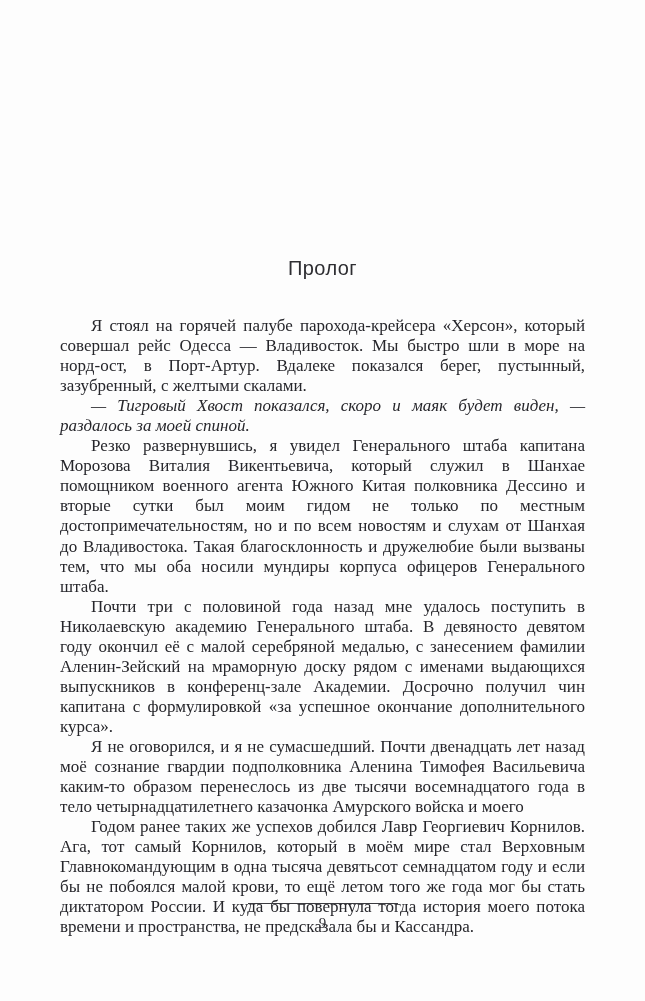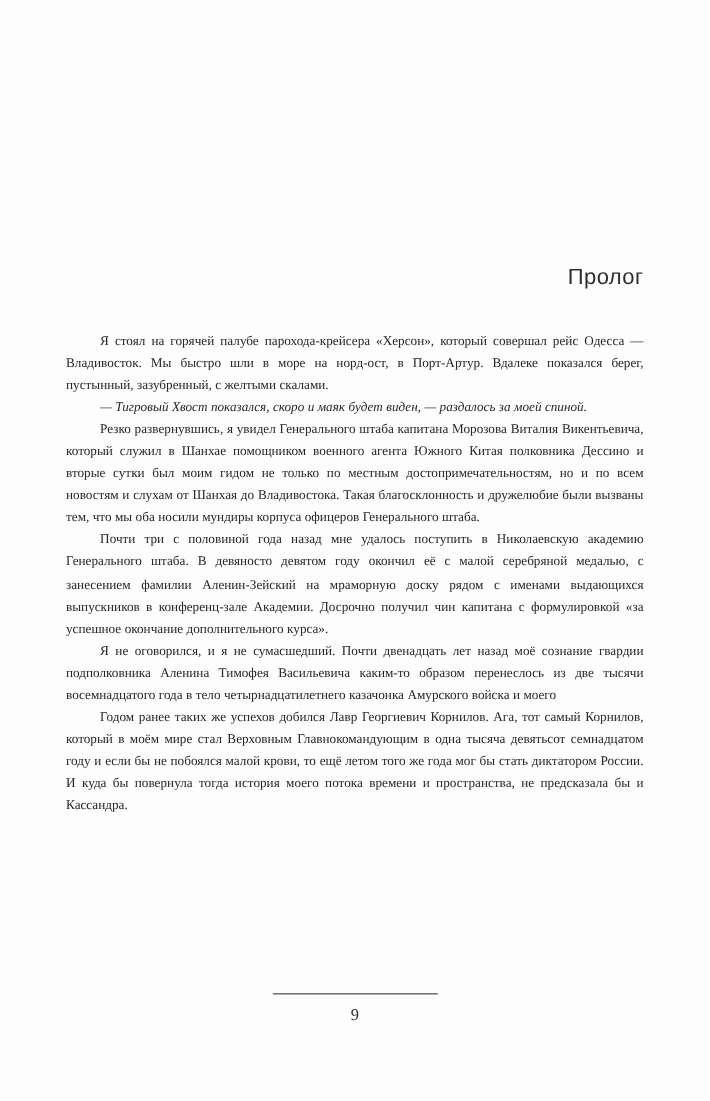--- a/index.html
+++ b/index.html
@@ -29,29 +29,29 @@
     left: 60px;
     top: 240px;
     width: 525px;
   }
 
   .chapter-title {
     font-family: "Liberation Sans", "DejaVu Sans", sans-serif;
     font-size: 20px;
     font-weight: 400;
     color: #2e2e32;
-    text-align: right;
+    text-align: center;
     letter-spacing: 0.4px;
-    margin: 0 0 36px 0;
+    margin: 16px 0 36px 0;
     line-height: 1.2;
   }
 
   .body-text p {
     margin: 0;
-    font-size: 12px;
+    font-size: 17px;
     line-height: 20.05px;
     color: #26262b;
     text-align: justify;
     text-indent: 31px;
     text-justify: inter-word;
     hyphens: none;
     -webkit-hyphens: none;
     word-spacing: 0.1px;
   }
 

